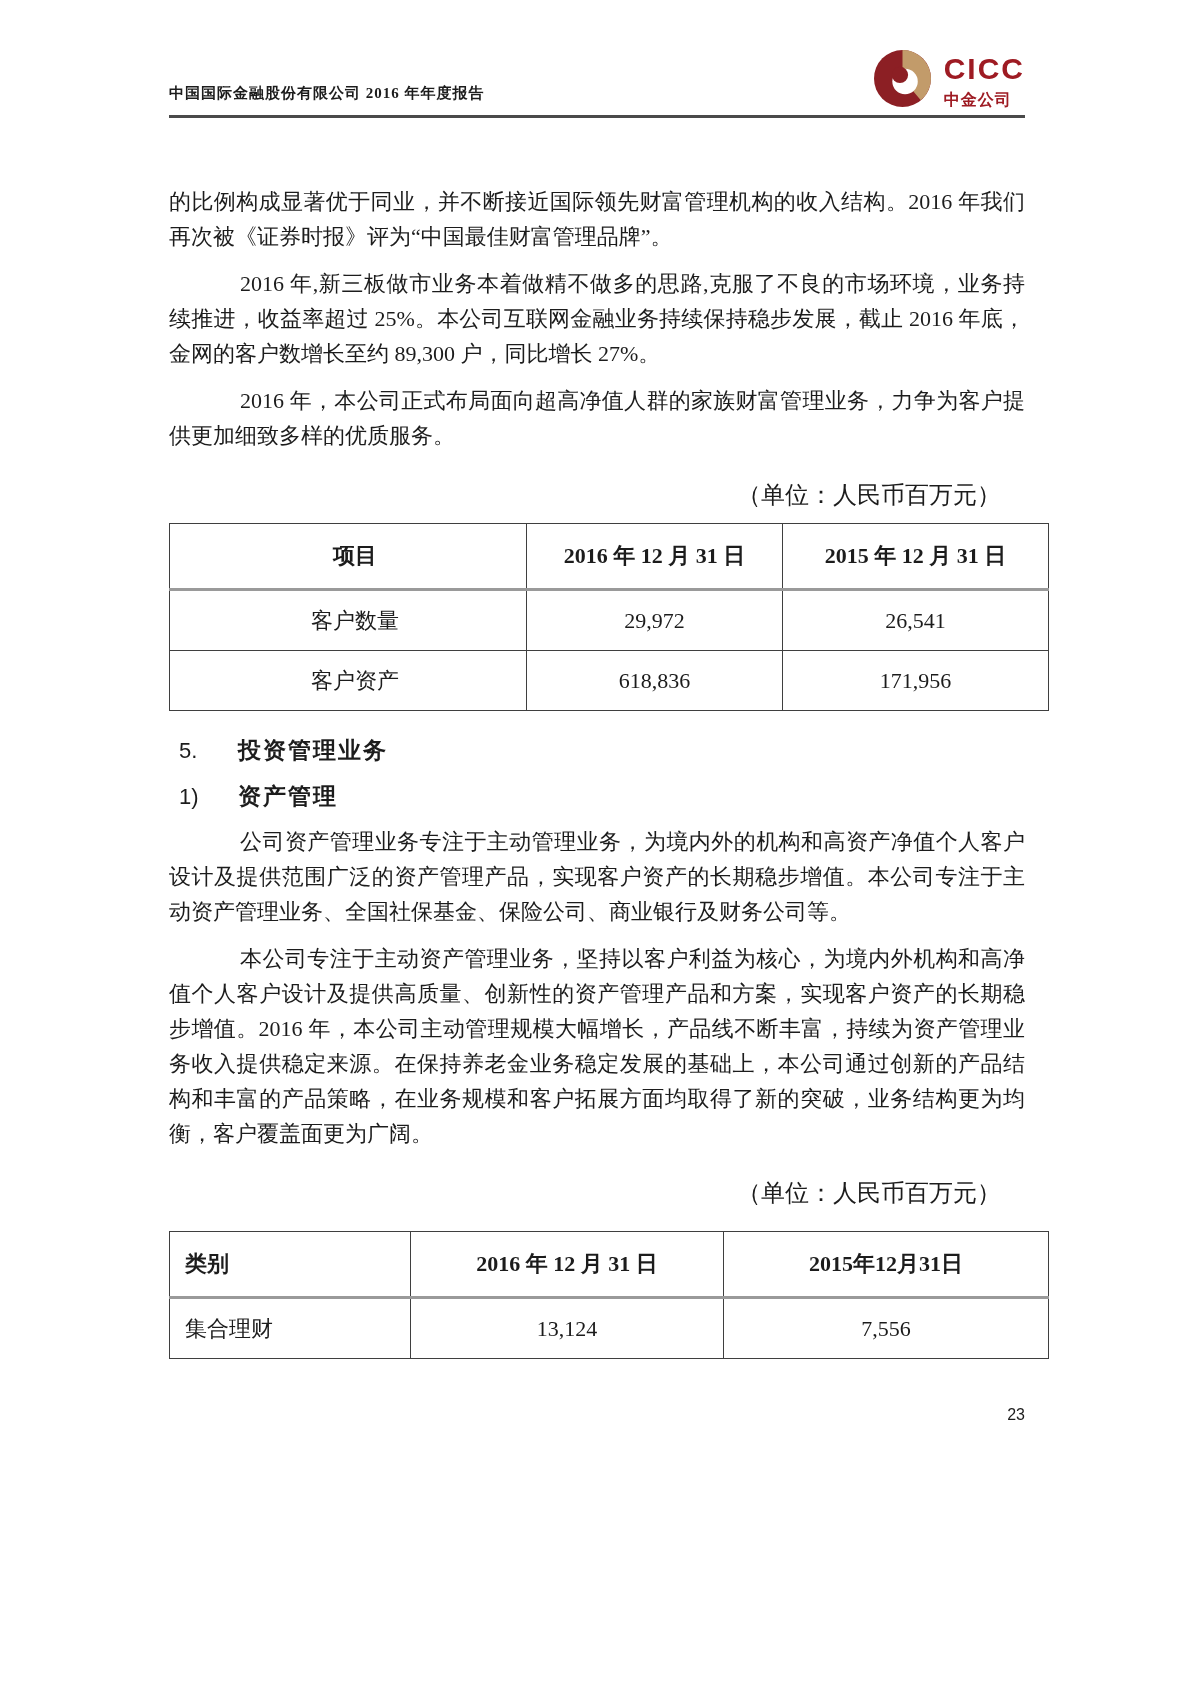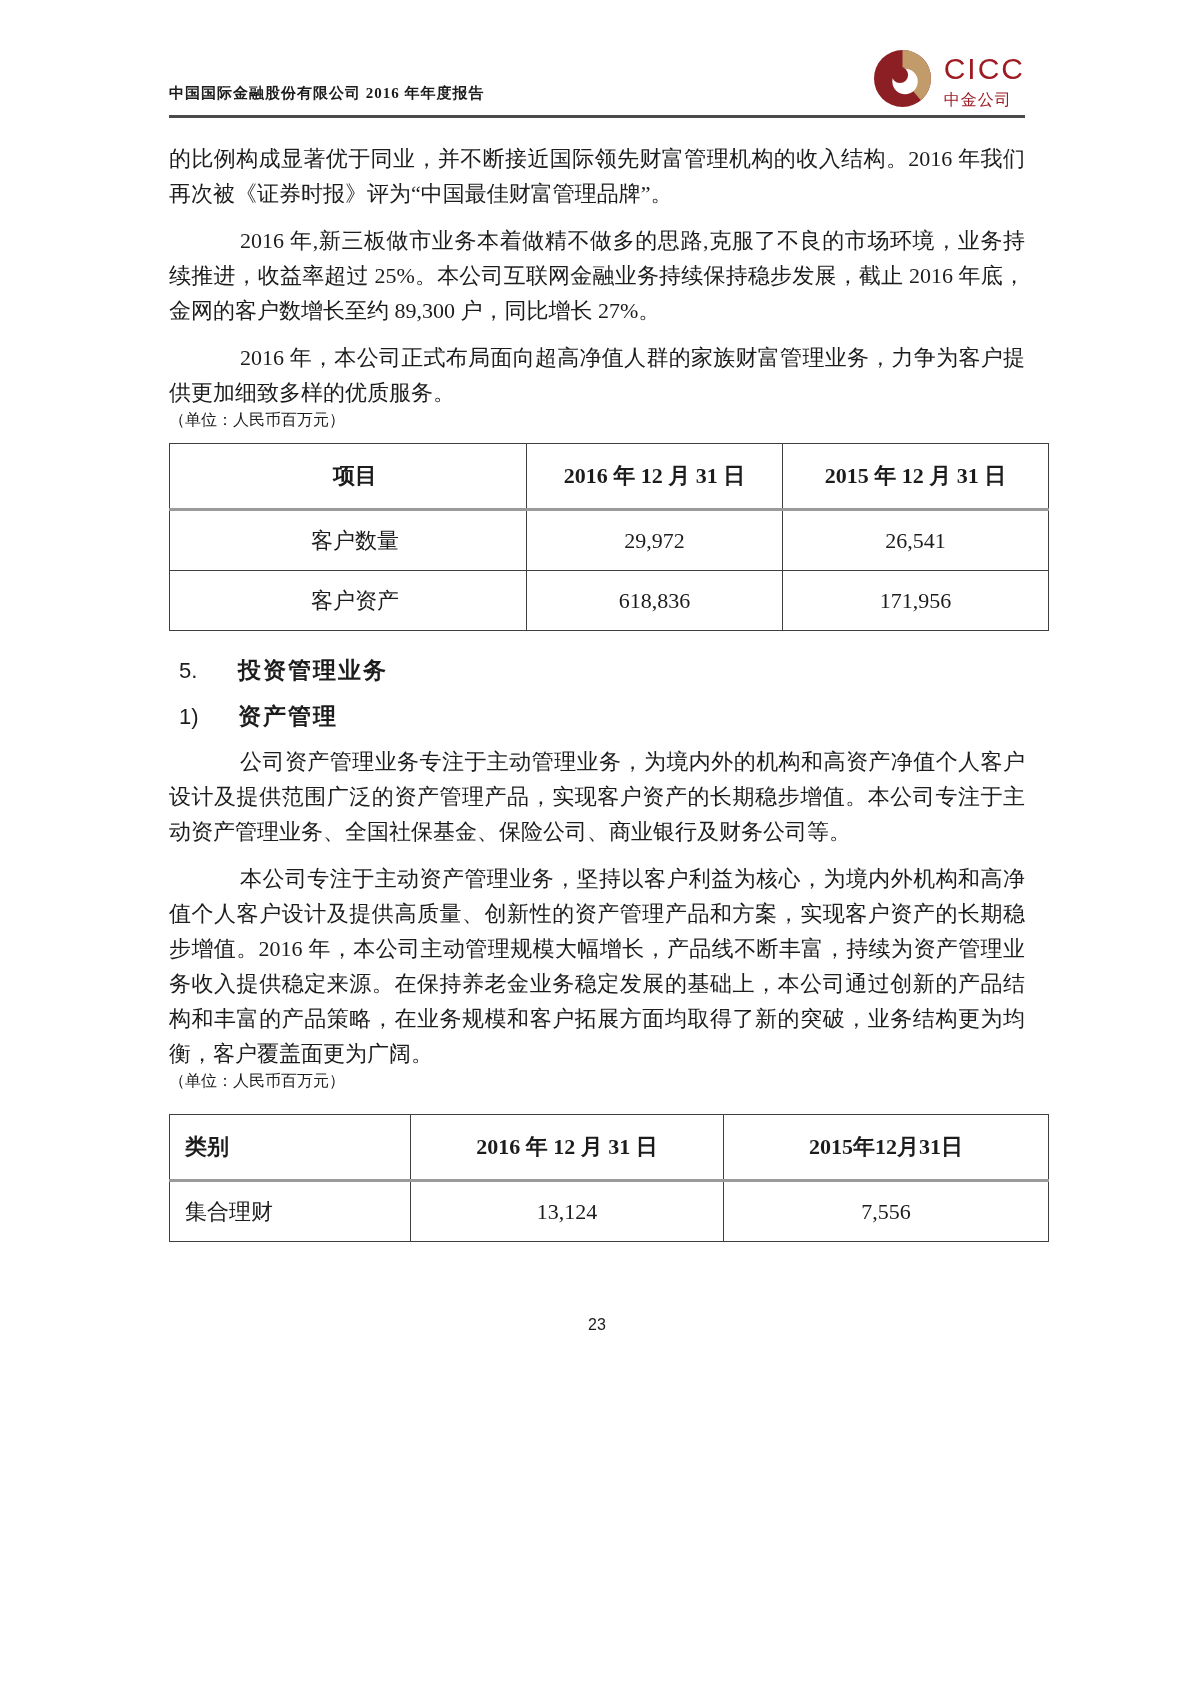--- a/index.html
+++ b/index.html
@@ -12,49 +12,49 @@
 
   
   .doc-header {
     display:flex; justify-content:space-between; align-items:flex-end;
     padding-top:50px; padding-bottom:4px;
     border-bottom:3px solid #4a4a4a;
   }
   .doc-title { font-size:15px; font-weight:bold; letter-spacing:1px; padding-bottom:8px; }
   .logo { display:flex; align-items:center; gap:13px; }
   .logo-text { color:#9e1b23; font-family:"Liberation Sans","DejaVu Sans",sans-serif;
-    font-weight:normal; line-height:1; }
+    font-weight:bold; line-height:1; }
   .logo-en { font-size:30px; letter-spacing:2px; }
   .logo-zh { font-size:16px; letter-spacing:1px; margin-top:8px; }
 
   
   .para { font-size:22px; line-height:35px; text-align:justify; margin:12px 0 0 0; }
-  .para.first { margin-top:23px; }
+  .para.first { margin-top:66px; }
   .indent { text-indent:71px; }
-  .unit-note { text-align:left; font-size:16px; padding-right:24px; }
+  .unit-note { text-align:right; font-size:24px; margin-top:26px; padding-right:24px; }
 
   
   table { border-collapse:collapse; width:856px; margin-top:12px; table-layout:fixed; }
   th, td { border:1.5px solid #3f3f3f; font-size:22px; }
   thead th { height:62px; font-weight:bold; border-bottom:3px solid #9a9a9a; text-align:center; }
   tbody td { height:57px; text-align:center; font-weight:normal; }
   .cell-label { text-align:left; padding-left:15px; }
   .t1 .c1 { width:340px;text-align:center; } .t1 .c2 { width:253px; } .t1 .c3 { width:263px; }
   .t2 .c1 { width:224px; } .t2 .c2 { width:310px; } .t2 .c3 { width:322px; }
   .t2 { margin-top:22px; }
 
   
   .heading { display:flex; align-items:baseline; font-size:23px; font-weight:bold;
     margin-top:24px; padding-left:10px; letter-spacing:2px; }
   .heading .num { width:59px; flex:0 0 59px; letter-spacing:0;
     font-family:"Liberation Sans","DejaVu Sans",sans-serif; font-weight:normal; font-size:22px; }
   .heading.sub { margin-top:15px; }
 
   
-  .page-num { text-align:center; font-size:16px; margin-top:74px;
+  .page-num { text-align:right; font-size:16px; margin-top:47px;
     font-family:"Liberation Sans","DejaVu Sans",sans-serif; }
 </style>
 </head>
 <body>
 
 <div class="page">
   <div class="content">
 
     <div class="doc-header">
       <div class="doc-title">中国国际金融股份有限公司 2016 年年度报告</div>

